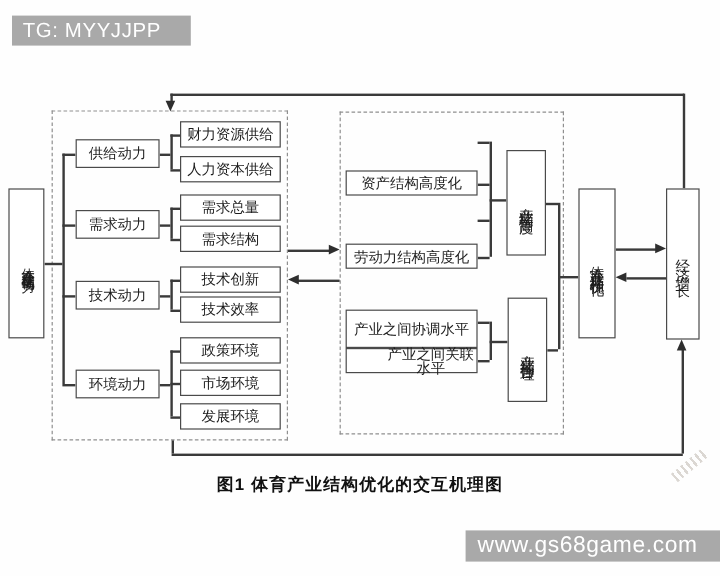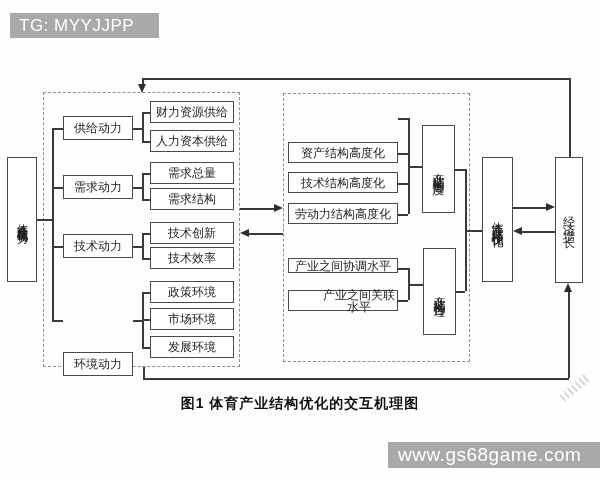--- a/index.html
+++ b/index.html
@@ -49,37 +49,36 @@
   </div>
 
   <div class="dashedrect" style="left:43px;top:92px;width:197px;height:275px;"></div>
   <div class="dashedrect" style="left:283px;top:93px;width:187px;height:269px;"></div>
 
   <div class="box vtext tight" style="left:7px;top:157px;width:30px;height:125px;">体育产业结构优化动力</div>
 
   <div class="box" style="left:63px;top:116px;width:70px;height:24px;">供给动力</div>
   <div class="box" style="left:63px;top:175px;width:70px;height:24px;">需求动力</div>
   <div class="box" style="left:63px;top:234px;width:70px;height:24px;">技术动力</div>
-  <div class="box" style="left:63px;top:308px;width:70px;height:24px;margin-top:44px;">环境动力</div>
+  <div class="box" style="left:63px;top:308px;width:70px;height:24px;">环境动力</div>
 
   <div class="box" style="left:150px;top:101px;width:84px;height:22px;text-align:center;">财力资源供给</div>
   <div class="box" style="left:150px;top:130px;width:84px;height:22px;">人力资本供给</div>
   <div class="box" style="left:150px;top:162px;width:84px;height:22px;">需求总量</div>
   <div class="box" style="left:150px;top:188px;width:84px;height:22px;">需求结构</div>
   <div class="box" style="left:150px;top:247px;width:84px;height:22px;">技术效率</div>
   <div class="box" style="left:150px;top:222px;width:84px;height:22px;">技术创新</div>
   <div class="box" style="left:150px;top:281px;width:84px;height:22px;">政策环境</div>
   <div class="box" style="left:150px;top:308px;width:84px;height:22px;">市场环境</div>
   <div class="box" style="left:150px;top:336px;width:84px;height:22px;">发展环境</div>
 
   <div class="box" style="left:288px;top:142px;width:110px;height:21px;">资产结构高度化</div>
-  <div class="box" style="left:288px;top:172px;width:110px;height:21px;">技术结构高度化</div>
   <div class="box" style="left:288px;top:203px;width:110px;height:21px;">劳动力结构高度化</div>
 
-  <div class="box" style="left:288px;top:258px;width:110px;height:15px;">产业之间协调水平</div>
+  <div class="box" style="left:288px;top:258px;width:110px;height:32px;">产业之间协调水平</div>
   <div class="box" style="left:288px;top:290px;width:110px;height:21px;padding-left:32px;">产业之间关联水平</div>
 
   <div class="box vtext" style="left:422px;top:125px;width:33px;height:88px;">产业结构高度</div>
   <div class="box vtext" style="left:423px;top:248px;width:33px;height:87px;">产业结构合理</div>
   <div class="box vtext" style="left:482px;top:157px;width:31px;height:125px;">体育产业结构优化</div>
   <div class="box vtext wide" style="left:555px;top:157px;width:28px;height:126px;">经济增长</div>
 
   <div class="hl" style="left:37px;top:219px;width:15px;"></div>
   <div class="vl" style="left:52px;top:128px;height:192px;"></div>
   <div class="hl" style="left:52px;top:128px;width:11px;"></div>

